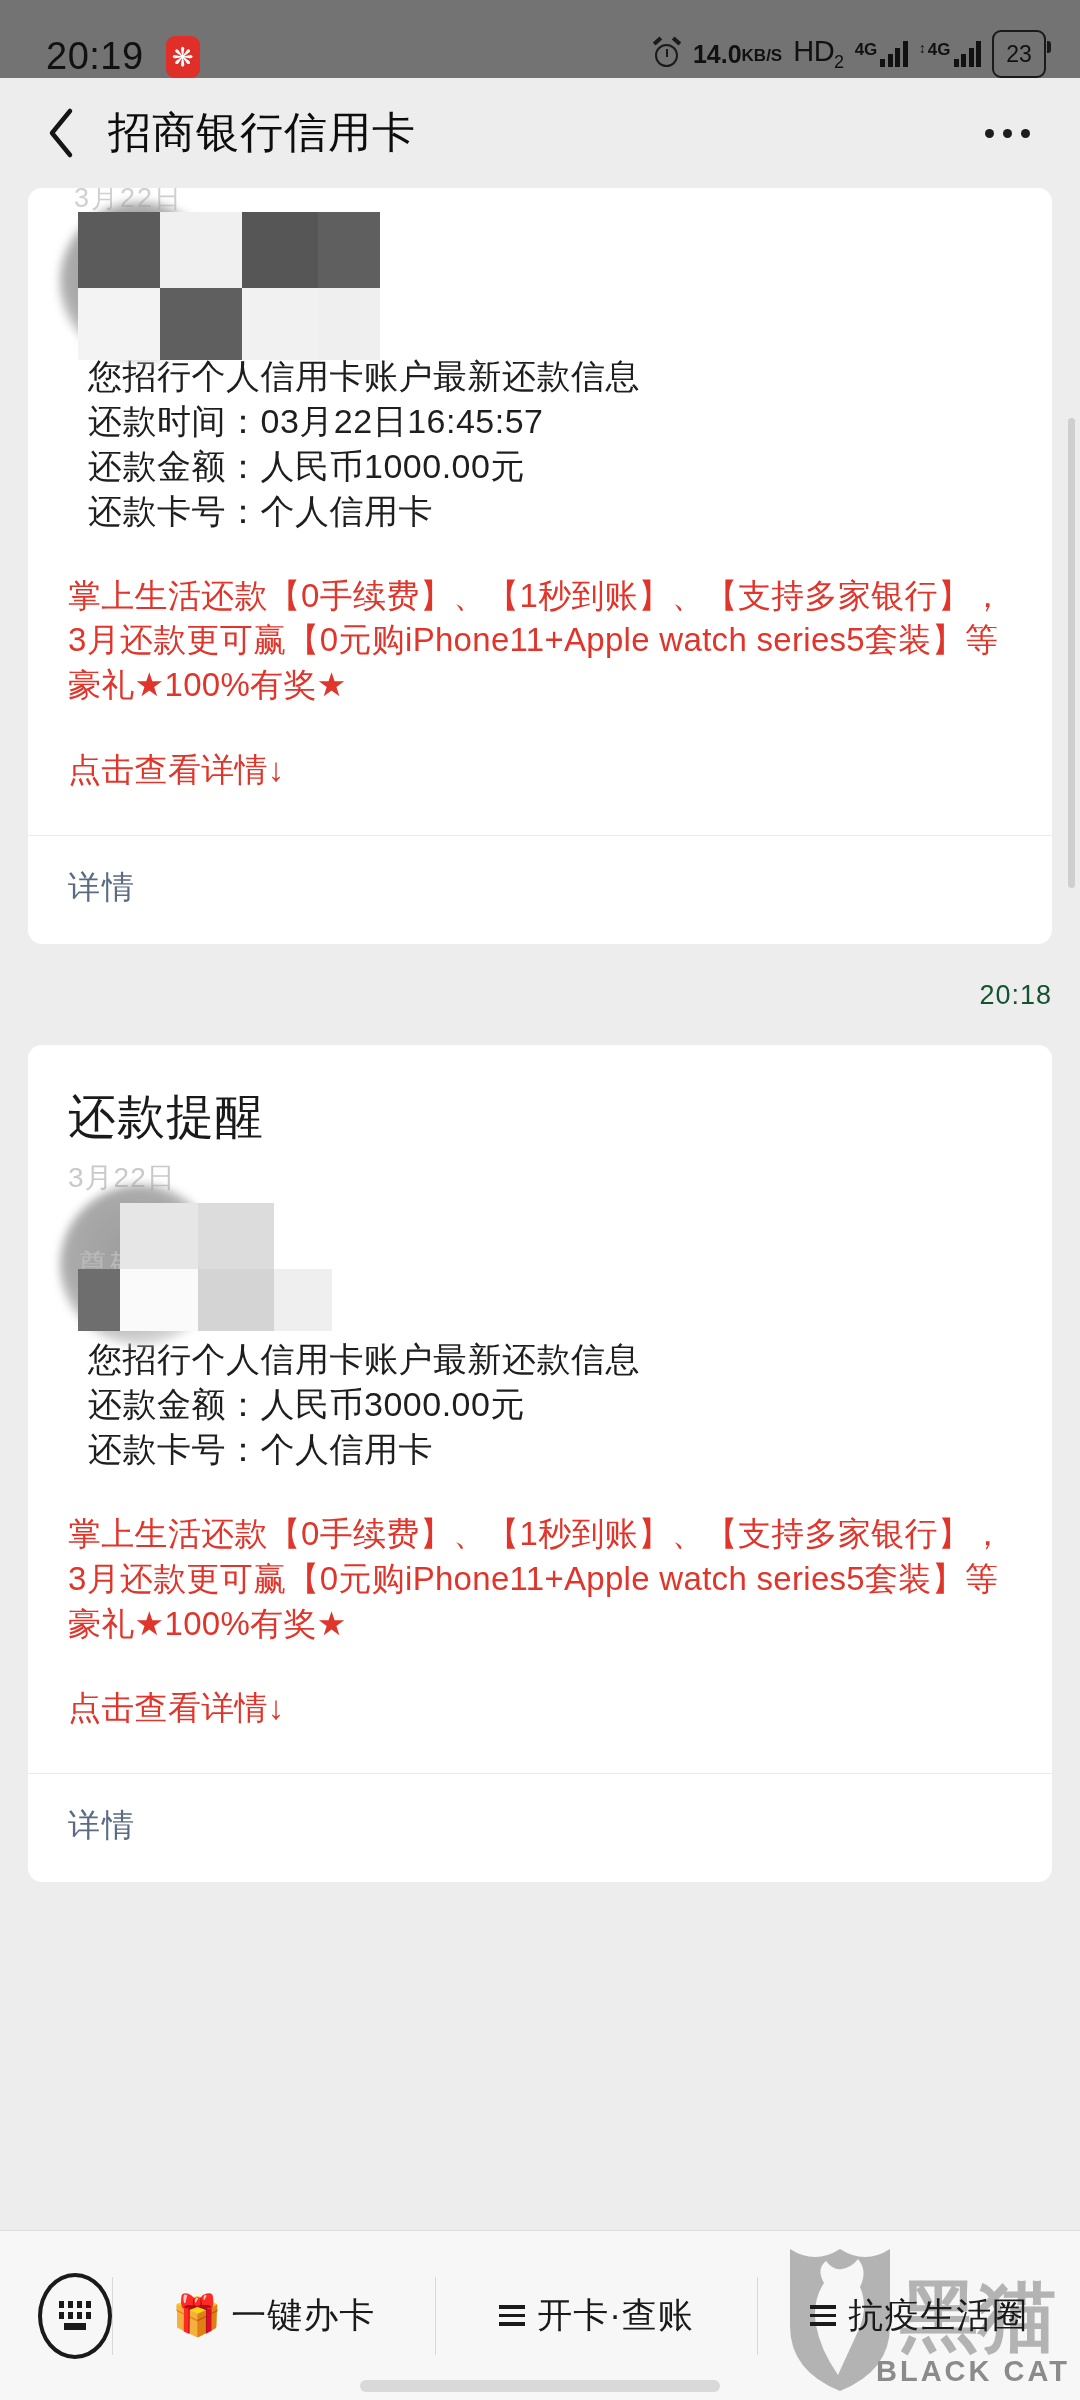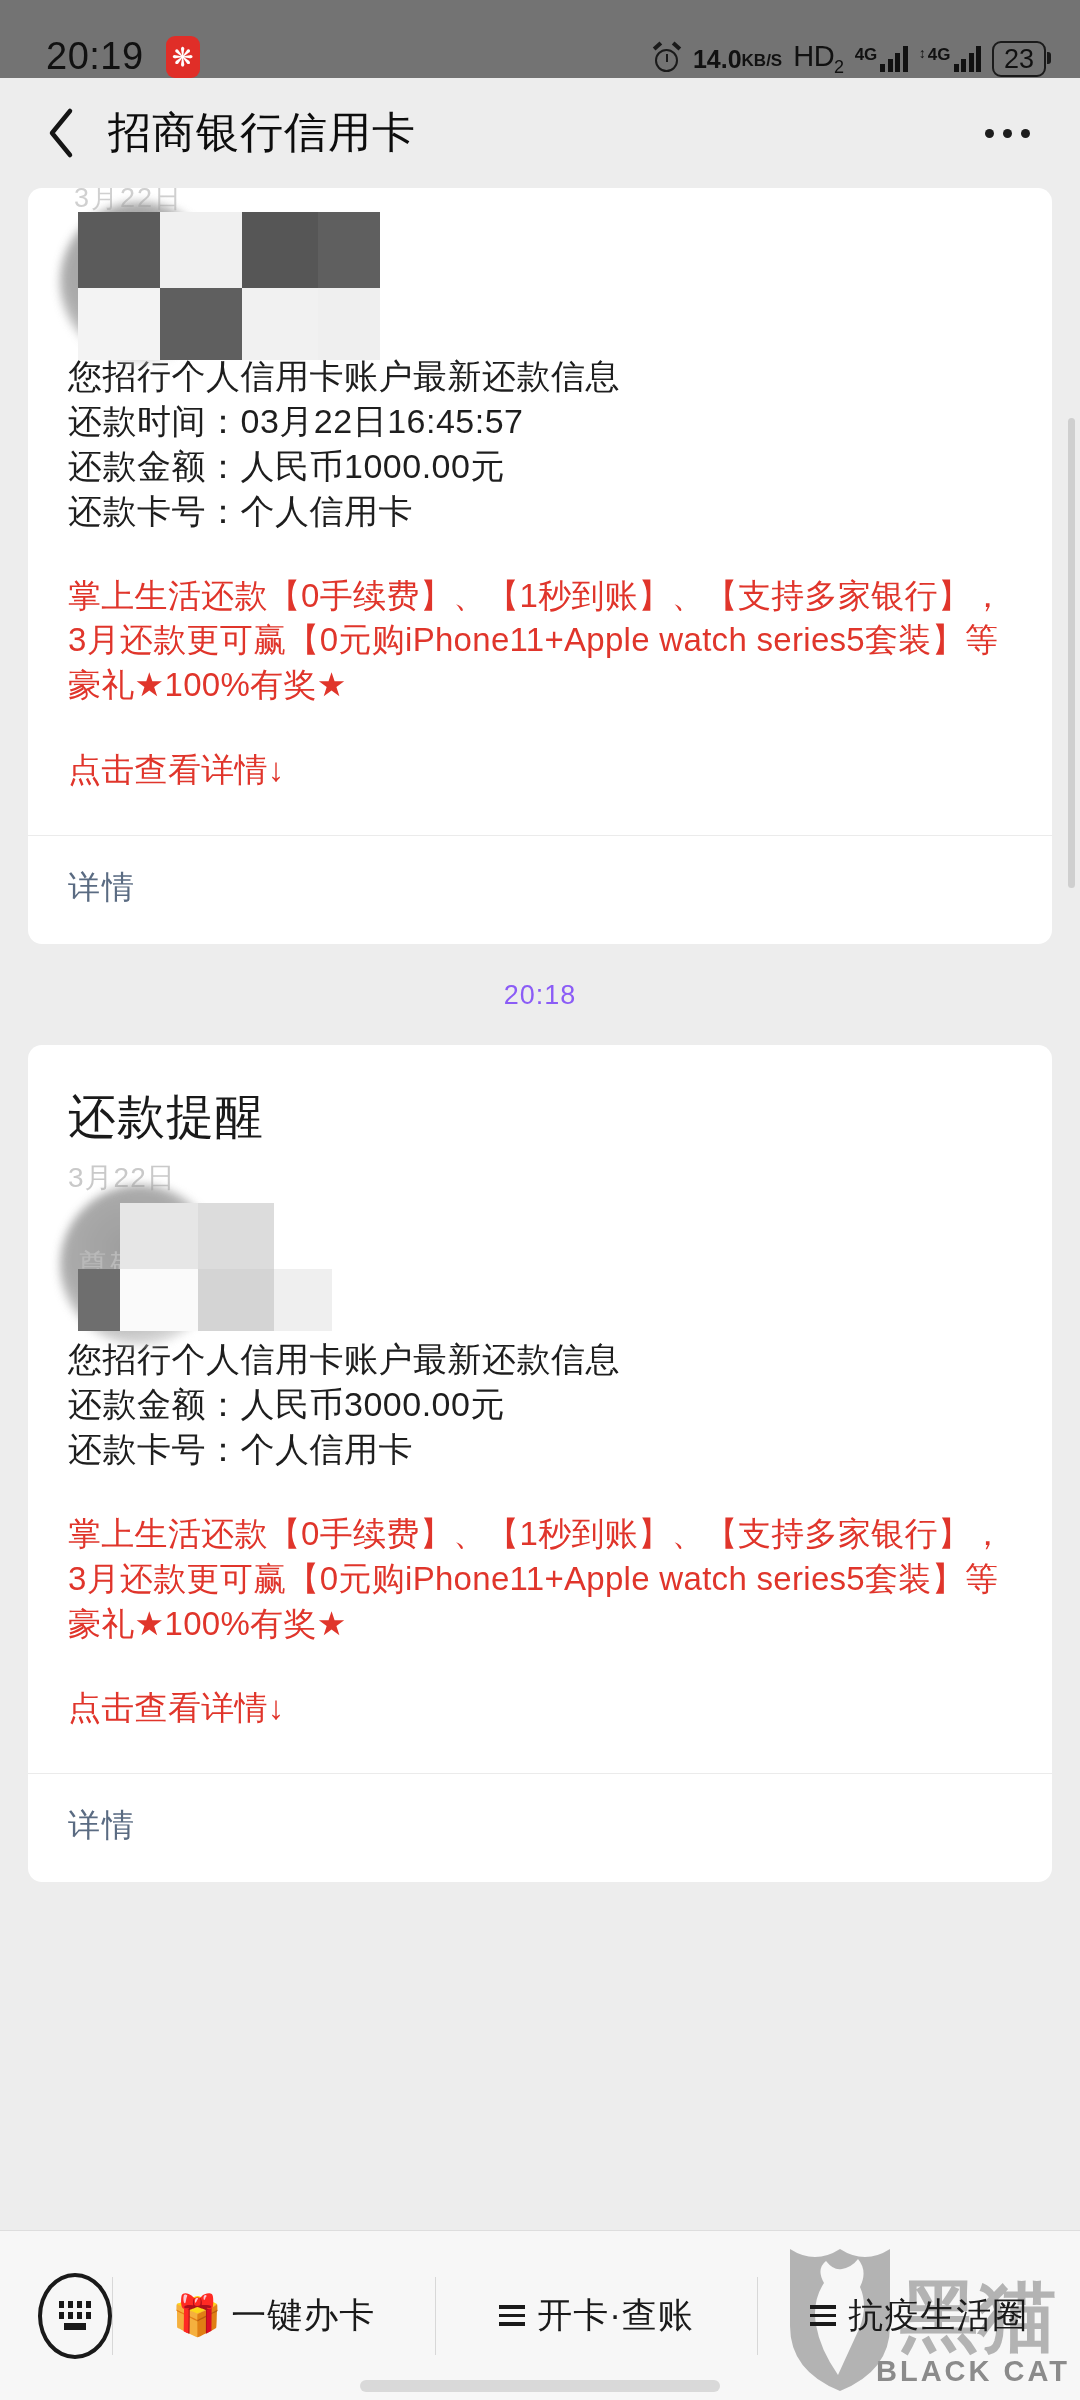--- a/index.html
+++ b/index.html
@@ -52,23 +52,23 @@
   .sig { display: flex; align-items: flex-end; gap: 3px; }
   .sig .lbl { font-size: 17px; color: #111; font-weight: bold; align-self: flex-start; line-height: 1; }
   .sig .dd { font-size: 14px; color: #111; align-self: flex-start; line-height: 1; margin-right: -1px;}
   .bars { display: flex; align-items: flex-end; gap: 2.5px; height: 26px; }
   .bars i { display: block; width: 5px; background: #111; }
   .bars i:nth-child(1) { height: 8px; }
   .bars i:nth-child(2) { height: 13px; }
   .bars i:nth-child(3) { height: 19px; }
   .bars i:nth-child(4) { height: 26px; }
   .sb-batt {
-    width: 54px; height: 36px; border: 2.6px solid #1a1a1a; border-radius: 9px;
+    width: 54px; height: 48px; border: 2.6px solid #1a1a1a; border-radius: 9px;
     display: flex; align-items: center; justify-content: center;
-    font-size: 27px; color: #111; position: relative;
+    font-size: 23px; color: #111; position: relative;
   }
   .sb-batt::after {
     content: ""; position: absolute; right: -7px; top: 9px;
     width: 4px; height: 12px; background: #1a1a1a; border-radius: 0 3px 3px 0;
   }
 
   
   .navbar {
     height: 110px; flex: 0 0 110px;
     display: flex; align-items: center;
@@ -123,37 +123,37 @@
     position: absolute; left: 10px; top: 46px;
     font-size: 30px; color: #b9b9b9; letter-spacing: 2px; filter: blur(.6px);
   }
   .redact .blk { position: absolute; }
   .redact .hint {
     position: absolute; left: 6px; top: -36px;
     font-size: 27px; color: #d0d0d0; letter-spacing: 2px;
   }
 
   .line { font-size: 34px; color: #1e1e1e; line-height: 1.32; letter-spacing: .5px; }
-  .body-lines { padding-bottom: 4px; }
+  .body-lines { padding-bottom: 4px; margin-left: 20px; }
   .promo {
     color: #e0352b; font-size: 33px; line-height: 1.36;
     letter-spacing: .3px; padding-top: 36px;
   }
   .promo-cta {
     color: #e0352b; font-size: 33px; letter-spacing: .3px;
     padding-top: 40px; padding-bottom: 42px;
   }
   .card-divider { height: 1px; background: #ebebeb; margin: 0 0 0 0; }
   .card-footer {
     padding: 30px 40px 34px 40px;
   }
   .card-footer .detail-link { font-size: 32px; color: #5a6b82; letter-spacing: 2px; }
 
   .timestamp {
-    text-align: center; font-size: 27px; color: #8b5cf6;
+    text-align: right; font-size: 27px; color: #14532d;
     padding: 36px 0 34px 0; letter-spacing: 1px;
   }
 
   
   .bottombar {
     flex: 0 0 170px; height: 170px;
     background: #f7f7f7;
     border-top: 1px solid #dedede;
     display: flex; align-items: center;
     position: relative;

